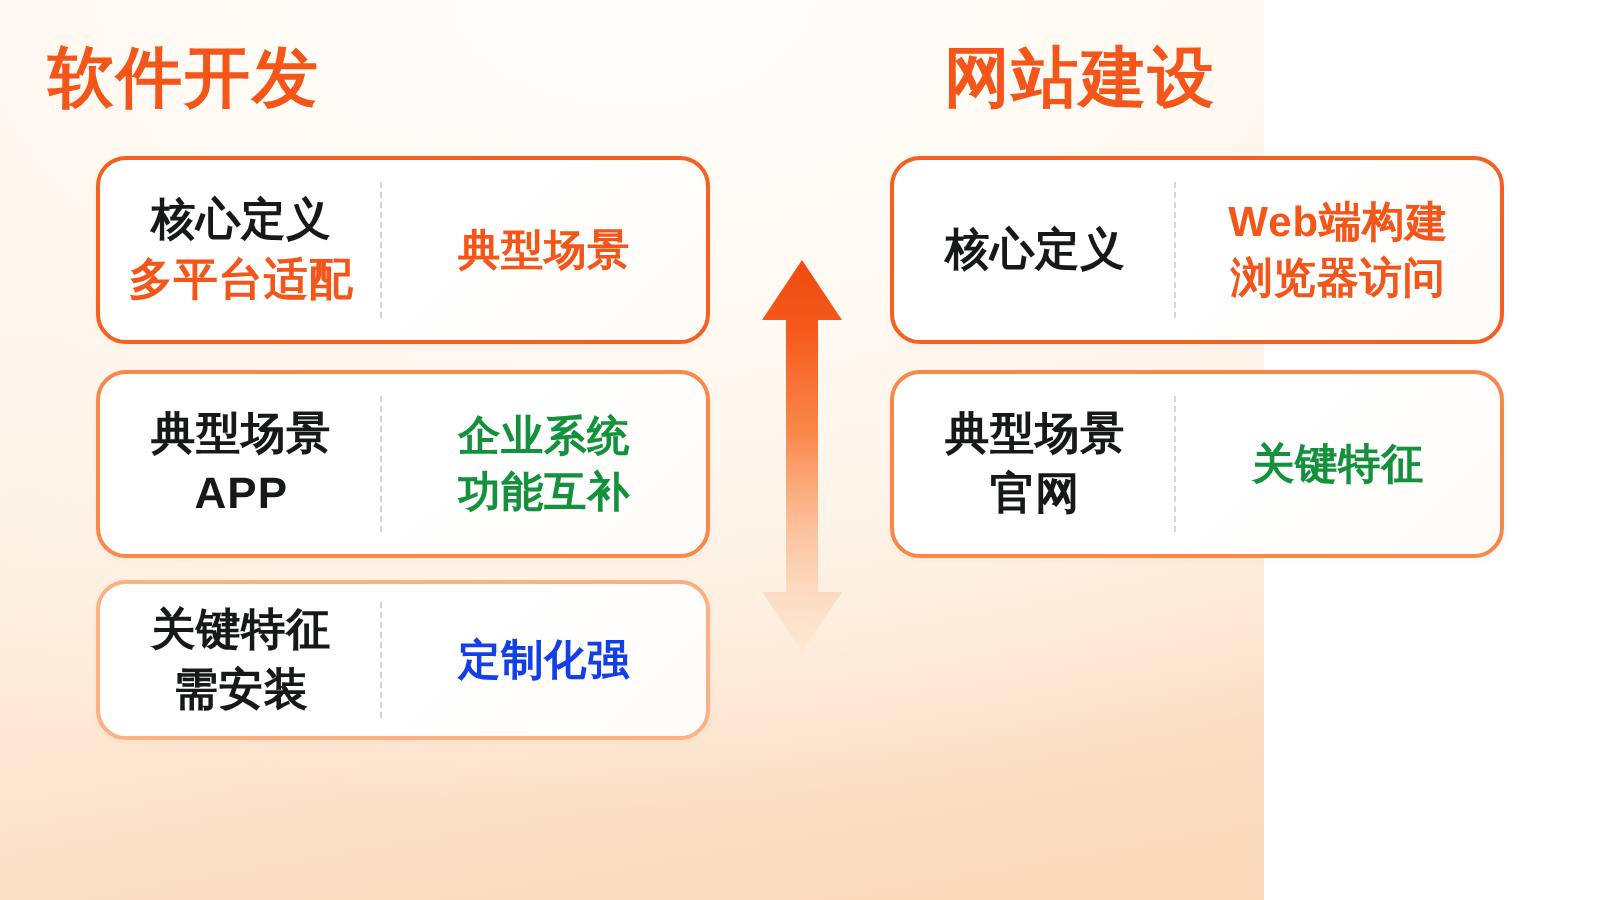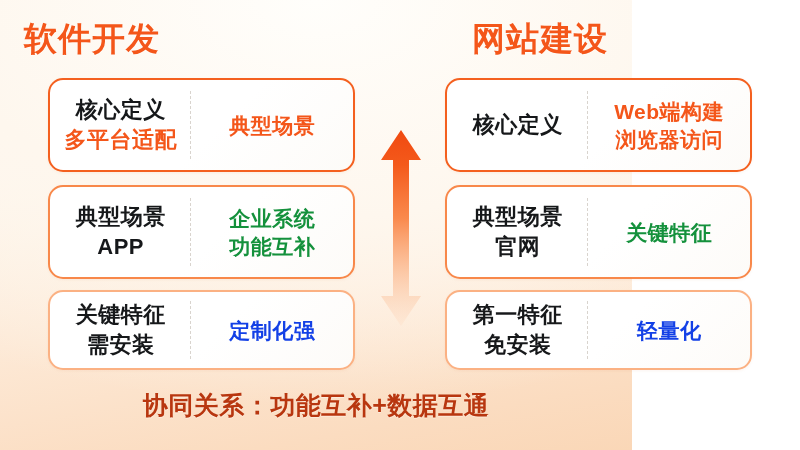--- a/index.html
+++ b/index.html
@@ -173,41 +173,31 @@
   <div class="card b2" style="left:445px; top:185px; width:307px; height:94px;">
     <div class="left-cell">
       <div class="lbl">典型场景</div>
       <div class="lbl">官网</div>
     </div>
     <div class="right-cell">
       <div class="val green">关键特征</div>
     </div>
   </div>
 
-  <div class="card b3" style="left:445px; top:290px; width:307px; height:80px;">
-    <div class="left-cell">
-      <div class="lbl">第一特征</div>
-      <div class="lbl">免安装</div>
-    </div>
-    <div class="right-cell">
-      <div class="val blue">轻量化</div>
-    </div>
-  </div>
 
   <div id="center-arrow">
     <svg width="46" height="200" viewBox="0 0 46 200" xmlns="http://www.w3.org/2000/svg">
       <defs>
         <linearGradient id="arrGrad" x1="0" y1="0" x2="0" y2="1">
           <stop offset="0%" stop-color="#F04910" stop-opacity="1"></stop>
           <stop offset="18%" stop-color="#F45A1B" stop-opacity="1"></stop>
           <stop offset="45%" stop-color="#F9803F" stop-opacity=".92"></stop>
           <stop offset="70%" stop-color="#FBB183" stop-opacity=".72"></stop>
           <stop offset="88%" stop-color="#FCCEAE" stop-opacity=".52"></stop>
           <stop offset="100%" stop-color="#FDE0C9" stop-opacity=".38"></stop>
         </linearGradient>
       </defs>
       <path d="M23 2 L43 32 L31 32 L31 168 L43 168 L23 198 L3 168 L15 168 L15 32 L3 32 Z" fill="url(#arrGrad)"></path>
     </svg>
   </div>
 
-  <div id="footer-note">协同关系：功能互补+数据互通</div>
 
 </div>
 
 </body></html>

